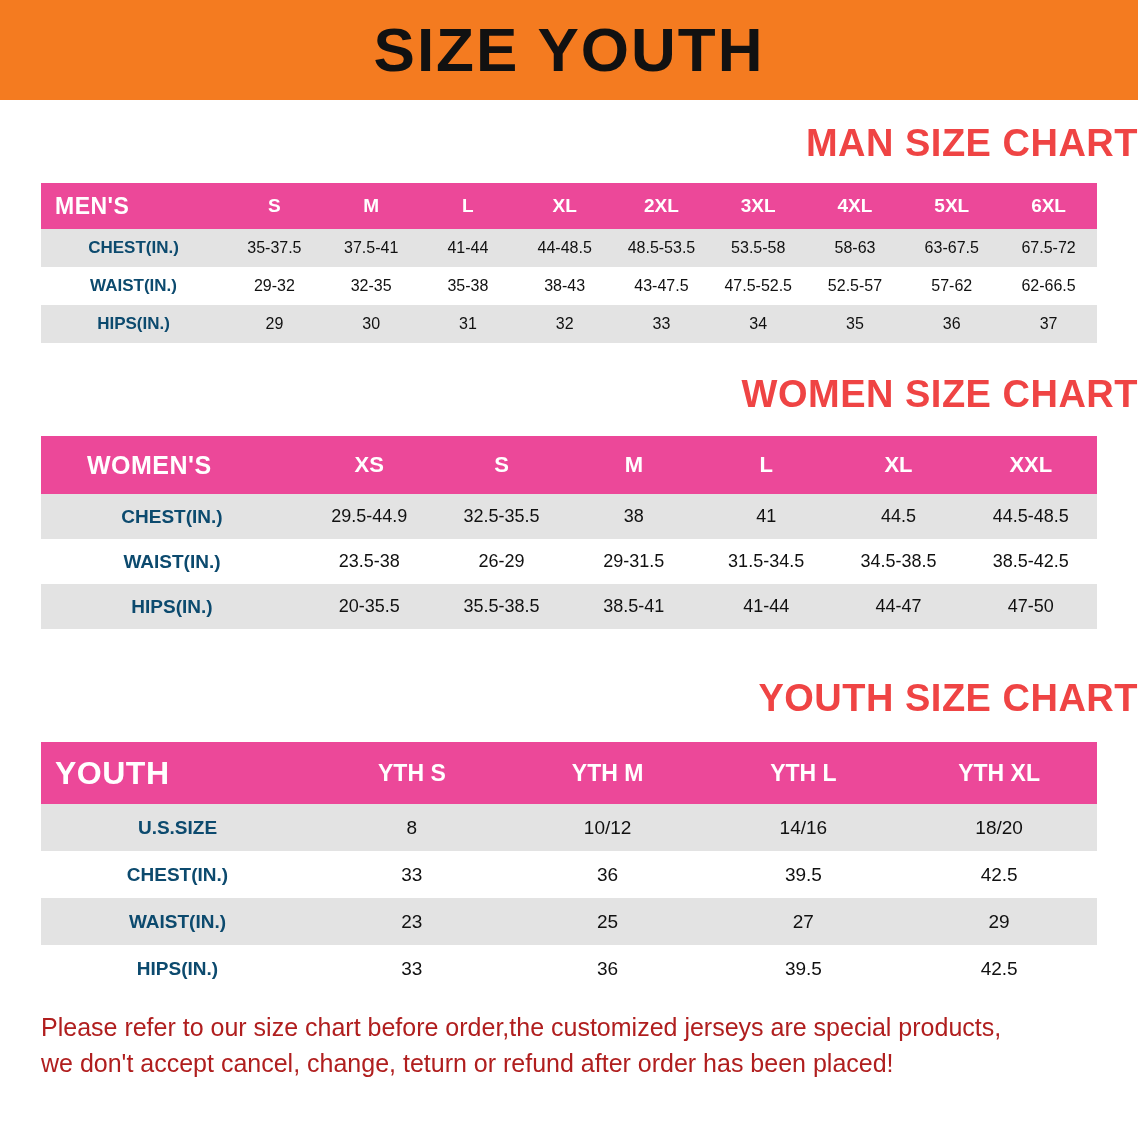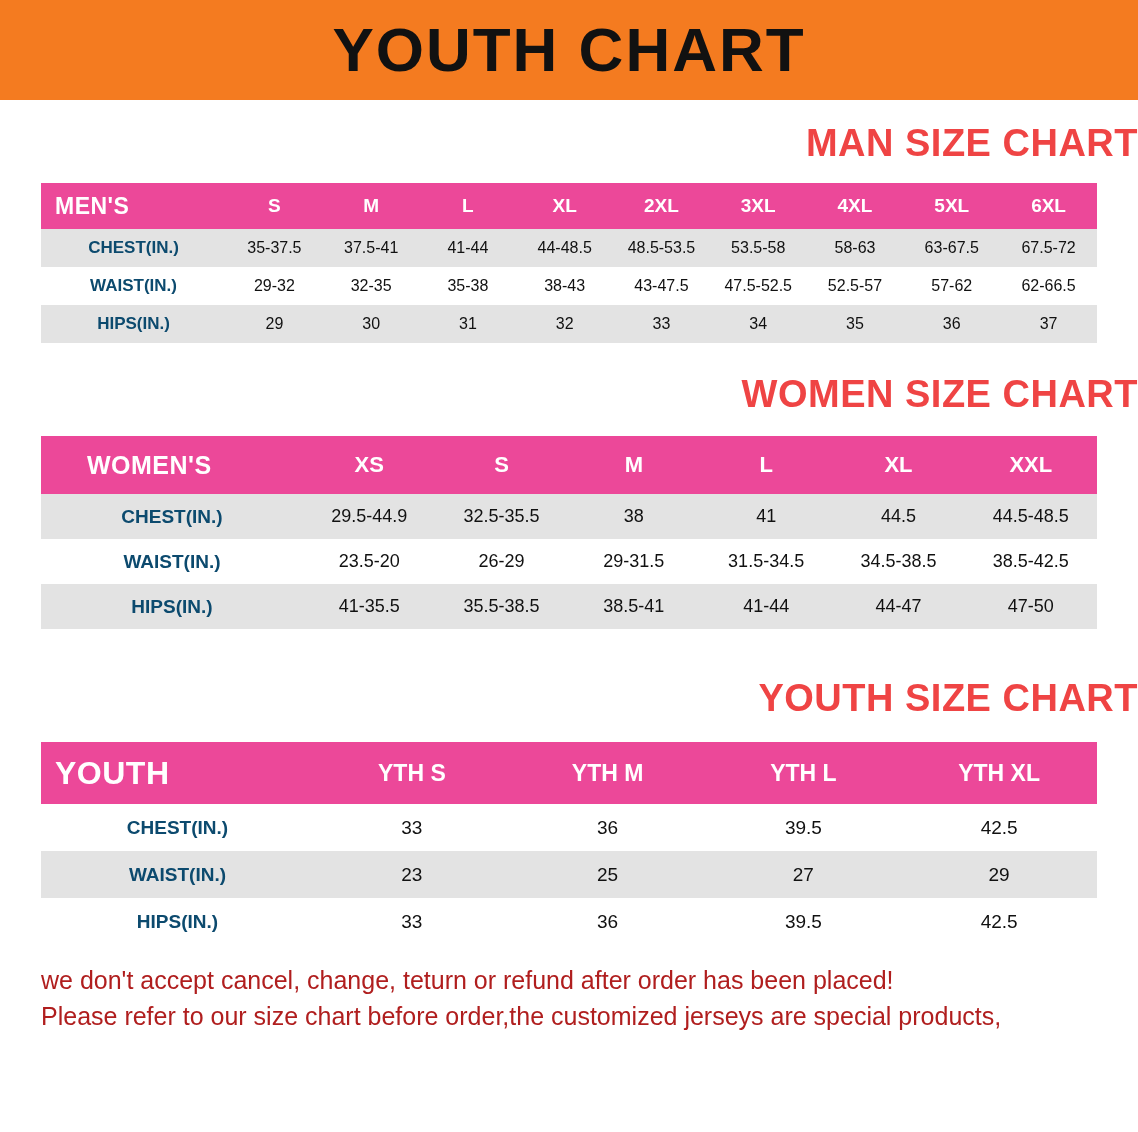--- a/index.html
+++ b/index.html
@@ -105,21 +105,21 @@
     font-size: 25px;
     line-height: 1.42;
     text-align: left;
   }
   .note div { white-space: nowrap; }
 </style>
 </head>
 <body>
 
 <div class="banner">
-  <div class="banner-title">YOUTH CHART</div>
+  <div class="banner-title">SIZE YOUTH</div>
 </div>
 
 <div class="section-title title-man">MAN SIZE CHART</div>
 <div class="table-wrap">
   <table id="men-table">
     <thead>
       <tr>
         <th class="rowlabel" style="width:170px">MEN'S</th>
         <th>S</th>
         <th>M</th>
@@ -192,30 +192,30 @@
         <td class="rowlabel">CHEST(IN.)</td>
         <td>29.5-44.9</td>
         <td>32.5-35.5</td>
         <td>38</td>
         <td>41</td>
         <td>44.5</td>
         <td>44.5-48.5</td>
       </tr>
       <tr class="plain">
         <td class="rowlabel">WAIST(IN.)</td>
-        <td>23.5-20</td>
+        <td>23.5-38</td>
         <td>26-29</td>
         <td>29-31.5</td>
         <td>31.5-34.5</td>
         <td>34.5-38.5</td>
         <td>38.5-42.5</td>
       </tr>
       <tr class="shade">
         <td class="rowlabel">HIPS(IN.)</td>
-        <td>41-35.5</td>
+        <td>20-35.5</td>
         <td>35.5-38.5</td>
         <td>38.5-41</td>
         <td>41-44</td>
         <td>44-47</td>
         <td>47-50</td>
       </tr>
     </tbody>
   </table>
 </div>
 
@@ -225,20 +225,27 @@
     <thead>
       <tr>
         <th class="rowlabel" style="width:258px">YOUTH</th>
         <th>YTH S</th>
         <th>YTH M</th>
         <th>YTH L</th>
         <th>YTH XL</th>
       </tr>
     </thead>
     <tbody>
+      <tr class="shade">
+        <td class="rowlabel">U.S.SIZE</td>
+        <td>8</td>
+        <td>10/12</td>
+        <td>14/16</td>
+        <td>18/20</td>
+      </tr>
       <tr class="plain">
         <td class="rowlabel">CHEST(IN.)</td>
         <td>33</td>
         <td>36</td>
         <td>39.5</td>
         <td>42.5</td>
       </tr>
       <tr class="shade">
         <td class="rowlabel">WAIST(IN.)</td>
         <td>23</td>
@@ -251,15 +258,15 @@
         <td>33</td>
         <td>36</td>
         <td>39.5</td>
         <td>42.5</td>
       </tr>
     </tbody>
   </table>
 </div>
 
 <div class="note">
+  <div>Please refer to our size chart before order,the customized jerseys are special products,</div>
   <div>we don't accept cancel, change, teturn or refund after order has been placed!</div>
-  <div>Please refer to our size chart before order,the customized jerseys are special products,</div>
 </div>
 
 </body></html>

